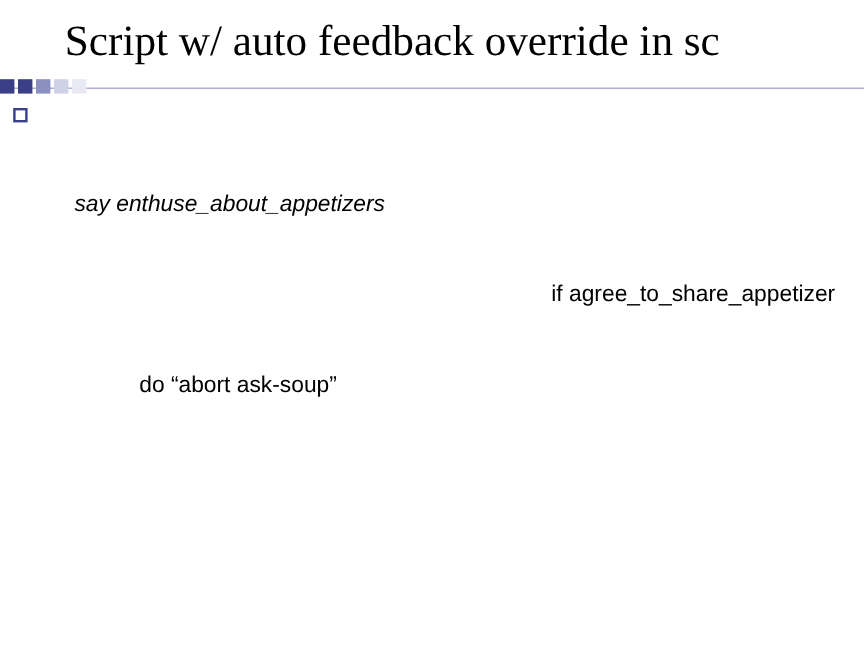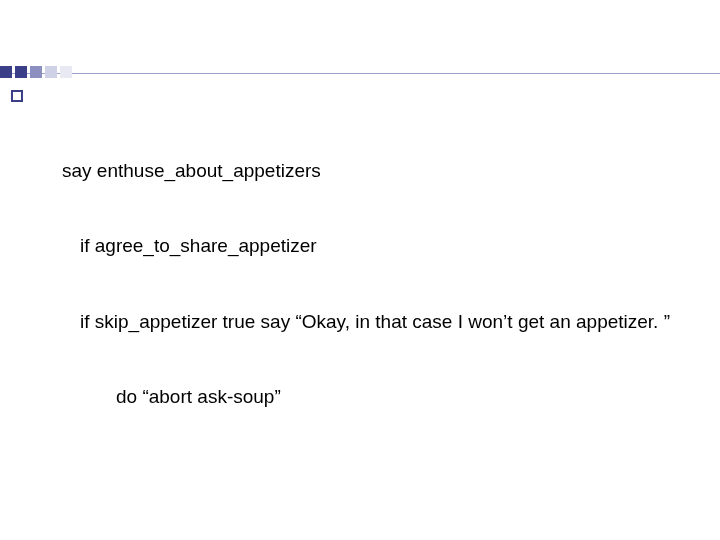--- a/index.html
+++ b/index.html
@@ -74,44 +74,44 @@
     left: 44px;
     top: 108px;
     right: 24px;
     font-family: Arial, Helvetica, sans-serif;
     font-size: 19px;
     line-height: 1.32;
     white-space: pre;
     color: #000;
   }
   .body .ln { display: block; }
-  .i1 { padding-left: 18px; }
-  .i2 { padding-left: 36px; }
+  .i1 { padding-left: 18px; font-style: italic; }
+  .i2 { padding-left: 36px; text-align: right; }
   .i3 { padding-left: 72px; }
 </style>
 </head>
 <body>
 <div class="slide">
 
+  <div class="title">Script w/ auto feedback override in sc</div>
 
   <div class="divider">
     <div class="line"></div>
     <div class="squares">
       <div class="sq dark"></div>
       <div class="sq dark"></div>
       <div class="sq mid"></div>
       <div class="sq light"></div>
       <div class="sq xlight"></div>
     </div>
   </div>
 
   <div class="bullet"></div>
 
   <div class="body">
     <span class="ln i1">say enthuse_about_appetizers</span>
     <span class="ln i2">if agree_to_share_appetizer</span>
-    <span class="ln i2">if skip_appetizer true say “Okay, in that case I won’t get an appetizer. ”</span>
     <span class="ln i3">do “abort ask-soup”</span>
     
     
   </div>
 
 </div>
 
 </body></html>

